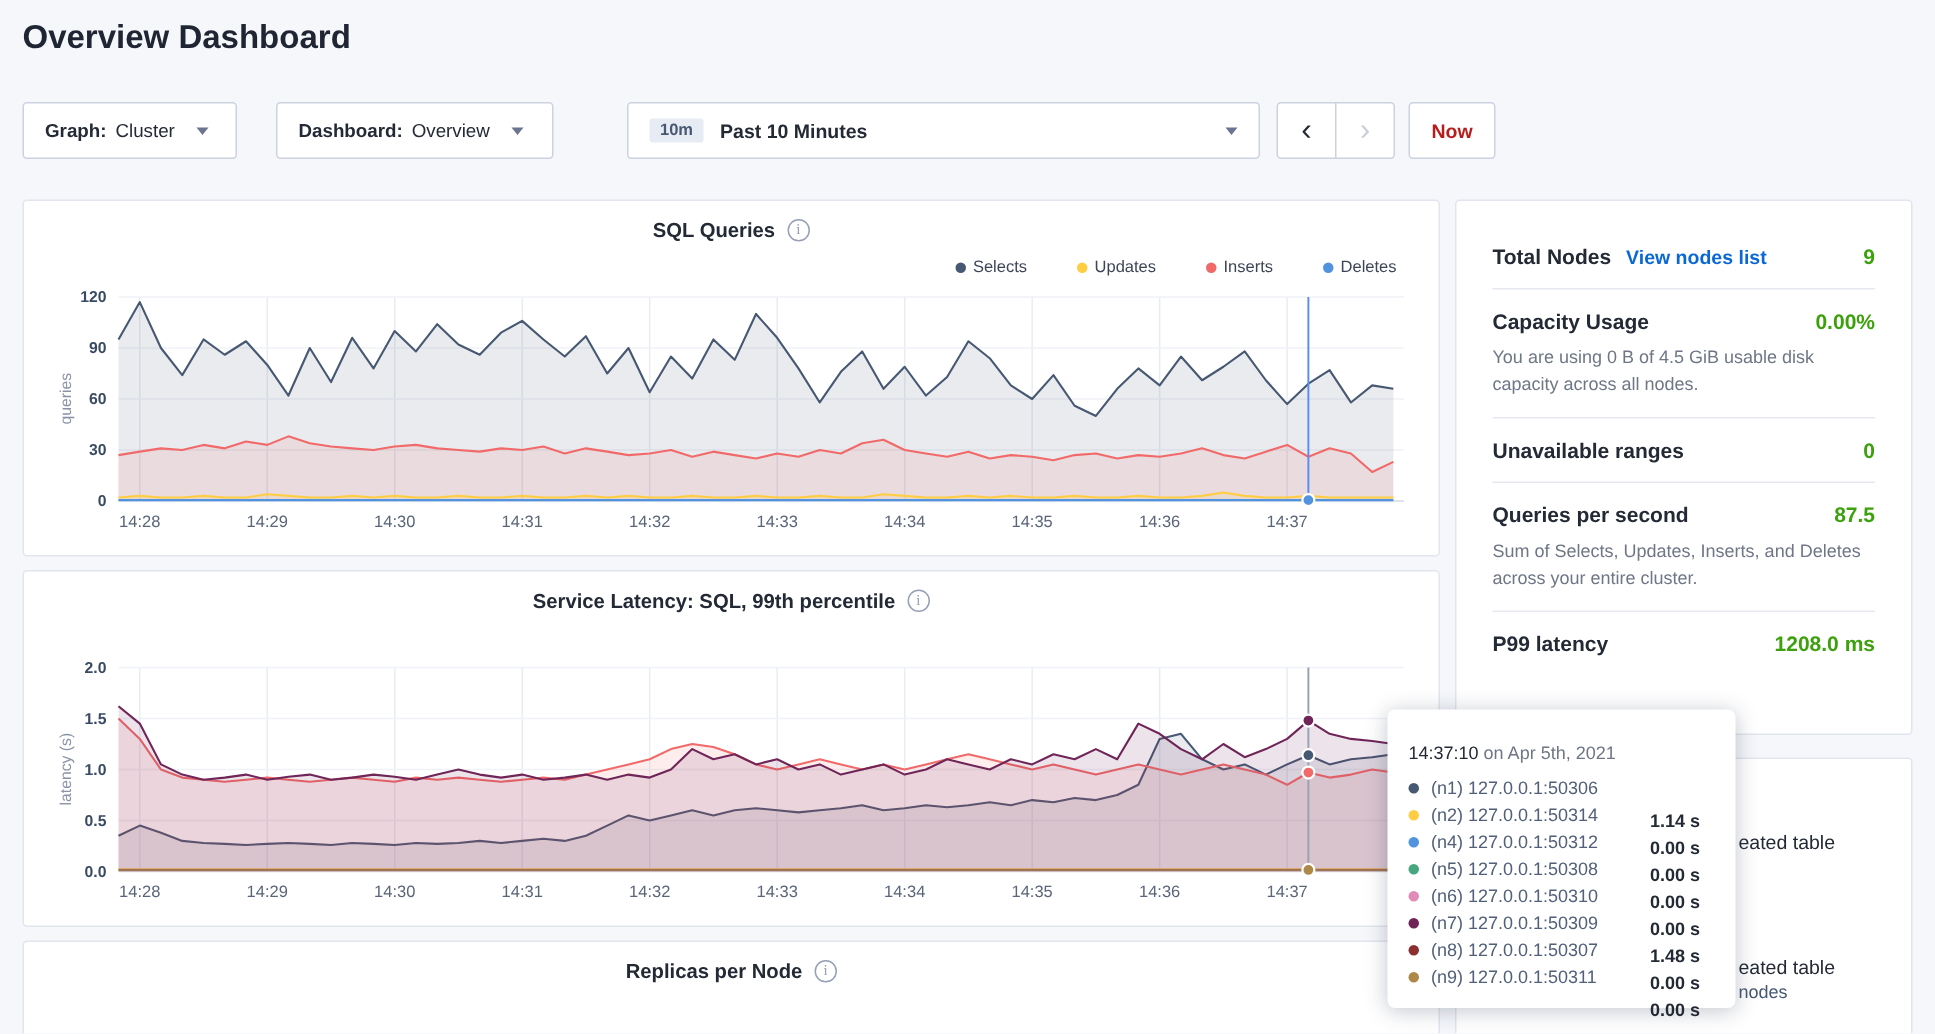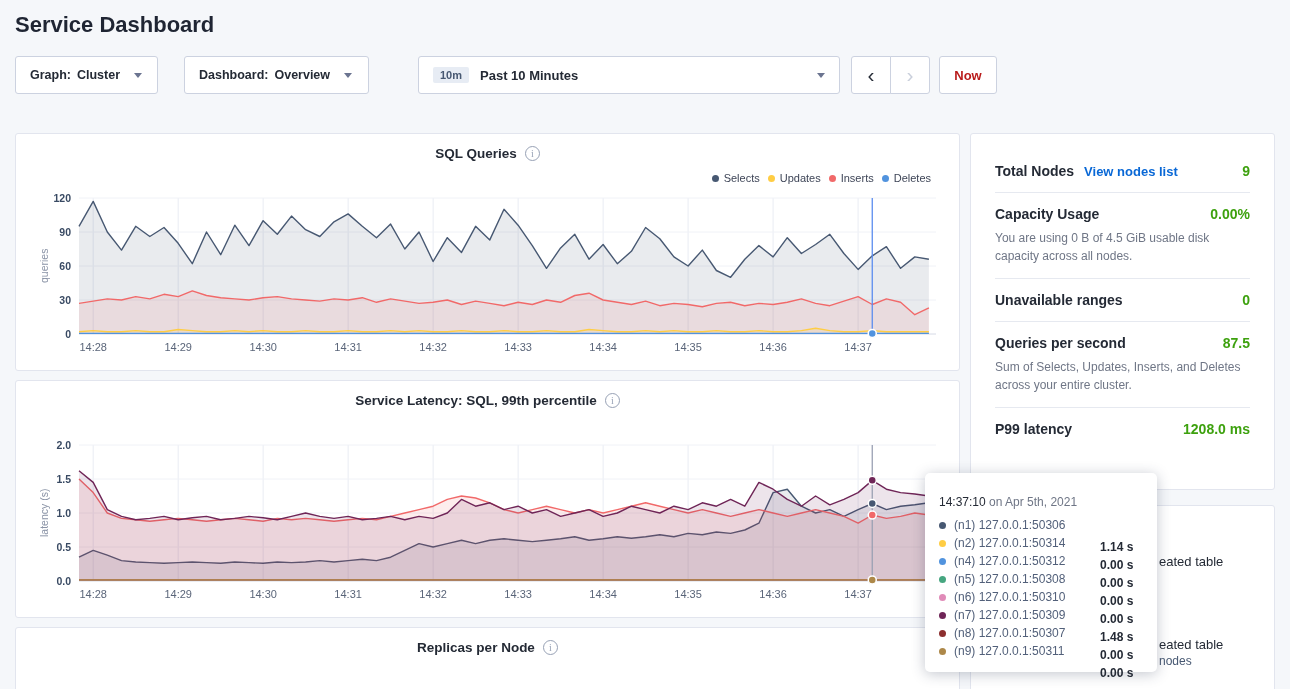--- a/index.html
+++ b/index.html
@@ -3,25 +3,25 @@
 <meta charset="utf-8">
 <style>
   * { box-sizing: border-box; margin: 0; padding: 0; }
   html,body { width:1290px; height:689px; }
   body { font-family:"Liberation Sans",sans-serif; background:#f5f7fa; overflow:hidden; }
   .page { position:relative; width:1290px; height:689px; background:#f5f7fa; overflow:hidden; }
 
   .page-title { position:absolute; left:15px; top:12px; font-size:22px; font-weight:700; color:#1f2533; }
 
   
-  .ctrl { position:absolute; top:56px; height:38px; background:#fff; border:1px solid #ccd2e0;
+  .ctrl { position:absolute; top:68px; height:38px; background:#fff; border:1px solid #ccd2e0;
           border-radius:3px; display:flex; align-items:center; cursor:pointer; }
   .dd { padding:0 14px; gap:6px; font-size:12.5px; color:#242a35; }
   .dd-label { font-weight:600; }
-  .dd-value { font-weight:700;text-align:center; }
+  .dd-value { font-weight:400;text-align:center; }
   .caret { width:0; height:0; border-left:4px solid transparent; border-right:4px solid transparent;
            border-top:5px solid #6b7490; margin-left:8px; }
   #graph-dd { left:15px; width:143px; }
   #dashboard-dd { left:184px; width:185px; }
   .timescale { left:418px; width:422px; padding:0 14px; }
   .ts-badge { background:#e7ecf4; border-radius:2px; padding:2px 7px; font-size:11px; font-weight:700; color:#475872; }
   .ts-label { margin-left:11px; font-size:13px; font-weight:700; color:#242a35; }
   .ts-caret { margin-left:auto; }
   .nav-btn { justify-content:center; width:40px; font-size:21px; color:#242a35; }
   #prev-btn { left:851px; border-radius:3px 0 0 3px; }
@@ -37,21 +37,21 @@
   #summary-panel  { left:970px; top:133px; width:305px; height:357px; padding:16px 24px; }
   #events-panel   { left:970px; top:505px; width:305px; height:200px; overflow:hidden; }
 
   .chart-title-row { position:absolute; top:12px; left:0; width:100%; display:flex;
                      justify-content:center; gap:8px; }
   .chart-title { font-size:13.5px; font-weight:700; color:#242a35; }
   .info-icon { width:15px; height:15px; border:1px solid #97a1b5; border-radius:50%; color:#97a1b5;
                font-size:10px; font-family:"Liberation Serif",serif; display:inline-flex;
                align-items:center; justify-content:center; cursor:pointer; }
 
-  .legend { position:absolute; top:38px; right:28px; display:flex; gap:8px; }
+  .legend { position:absolute; top:38px; right:28px; display:flex; gap:33px; }
   .legend-item { display:flex; align-items:center; gap:5px; font-size:11px; color:#3e4557; cursor:pointer; }
   .legend-dot { width:7px; height:7px; border-radius:50%; }
 
   .chart-svg { position:absolute; left:0; top:48px; }
   .y-axis-label { position:absolute; left:22px; top:64px; height:136px; writing-mode:vertical-rl;
                   transform:rotate(180deg); display:flex; align-items:center; justify-content:center;
                   font-size:10.5px; color:#8a93a6; }
   svg text { font-family:"Liberation Sans",sans-serif; }
   svg .xt { font-size:11px; fill:#5a6579; text-anchor:middle; }
   svg .yt { font-size:10.5px; font-weight:700; fill:#394a63; text-anchor:end; }
@@ -84,21 +84,21 @@
   .tt-row { display:flex; align-items:center; height:18px; font-size:12px; }
   .tt-dot { width:7px; height:7px; border-radius:50%; margin-right:8px; flex:none; }
   .tt-node { color:#52607a; width:146px; }
   .tt-val { font-weight:700; color:#242a35;margin-top:43px; }
 </style>
 </head>
 <body>
 
 <div class="page">
 
-  <h1 class="page-title">Service Dashboard</h1>
+  <h1 class="page-title">Overview Dashboard</h1>
 
   <div class="ctrl dd" id="graph-dd">
     <span class="dd-label">Graph:</span>
     <span class="dd-value">Cluster</span>
     <span class="caret"></span>
   </div>
 
   <div class="ctrl dd" id="dashboard-dd">
     <span class="dd-label">Dashboard:</span>
     <span class="dd-value">Overview</span>

